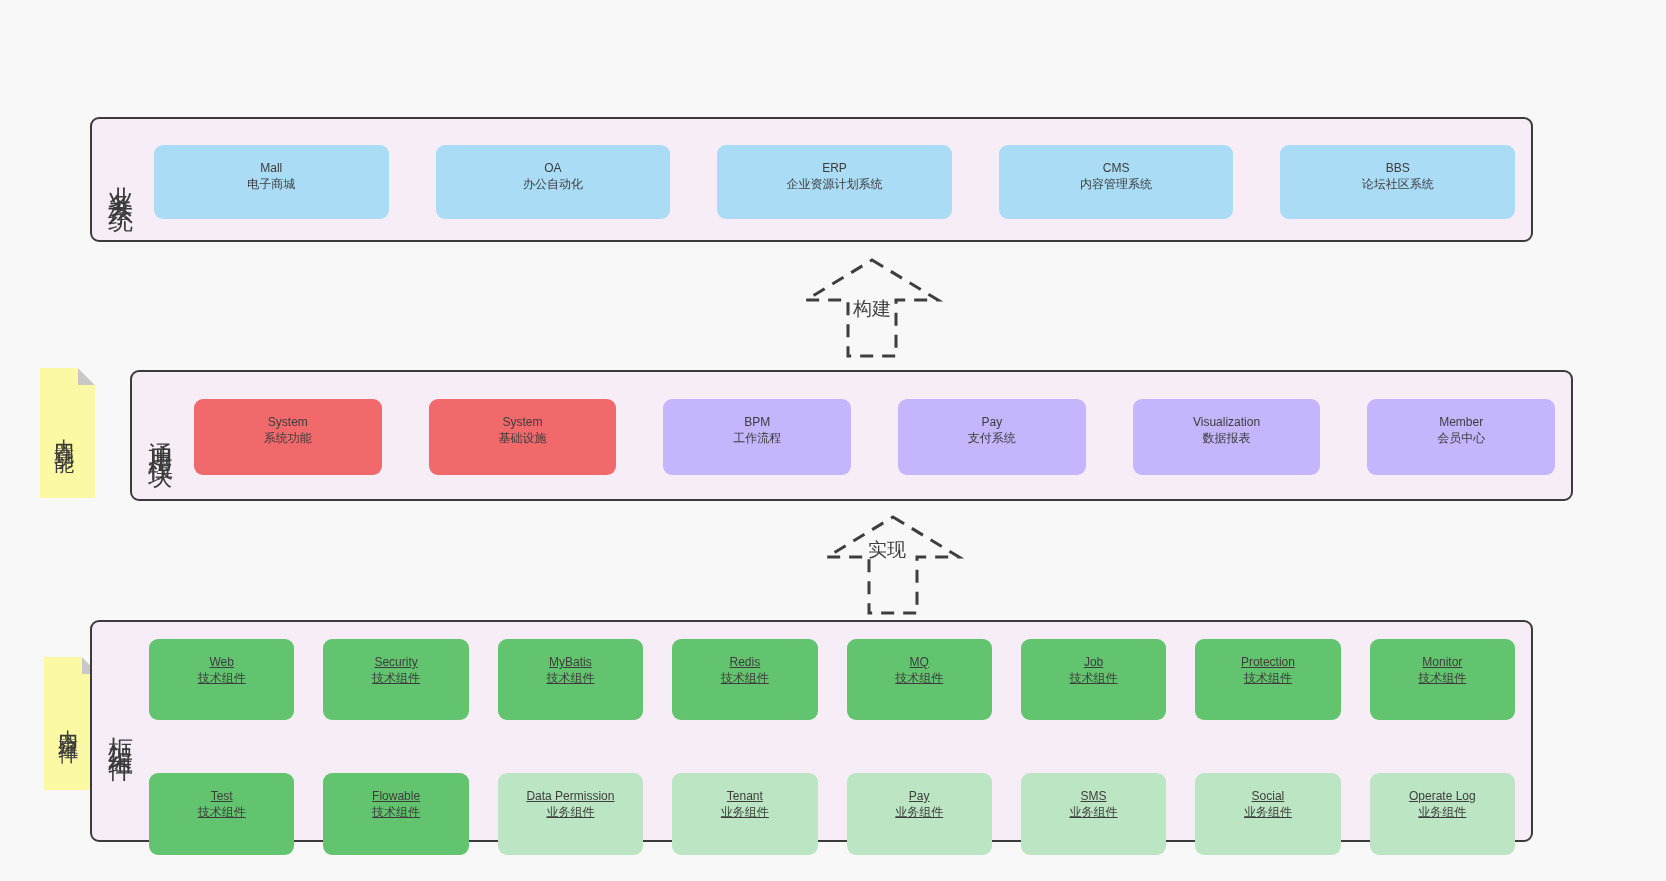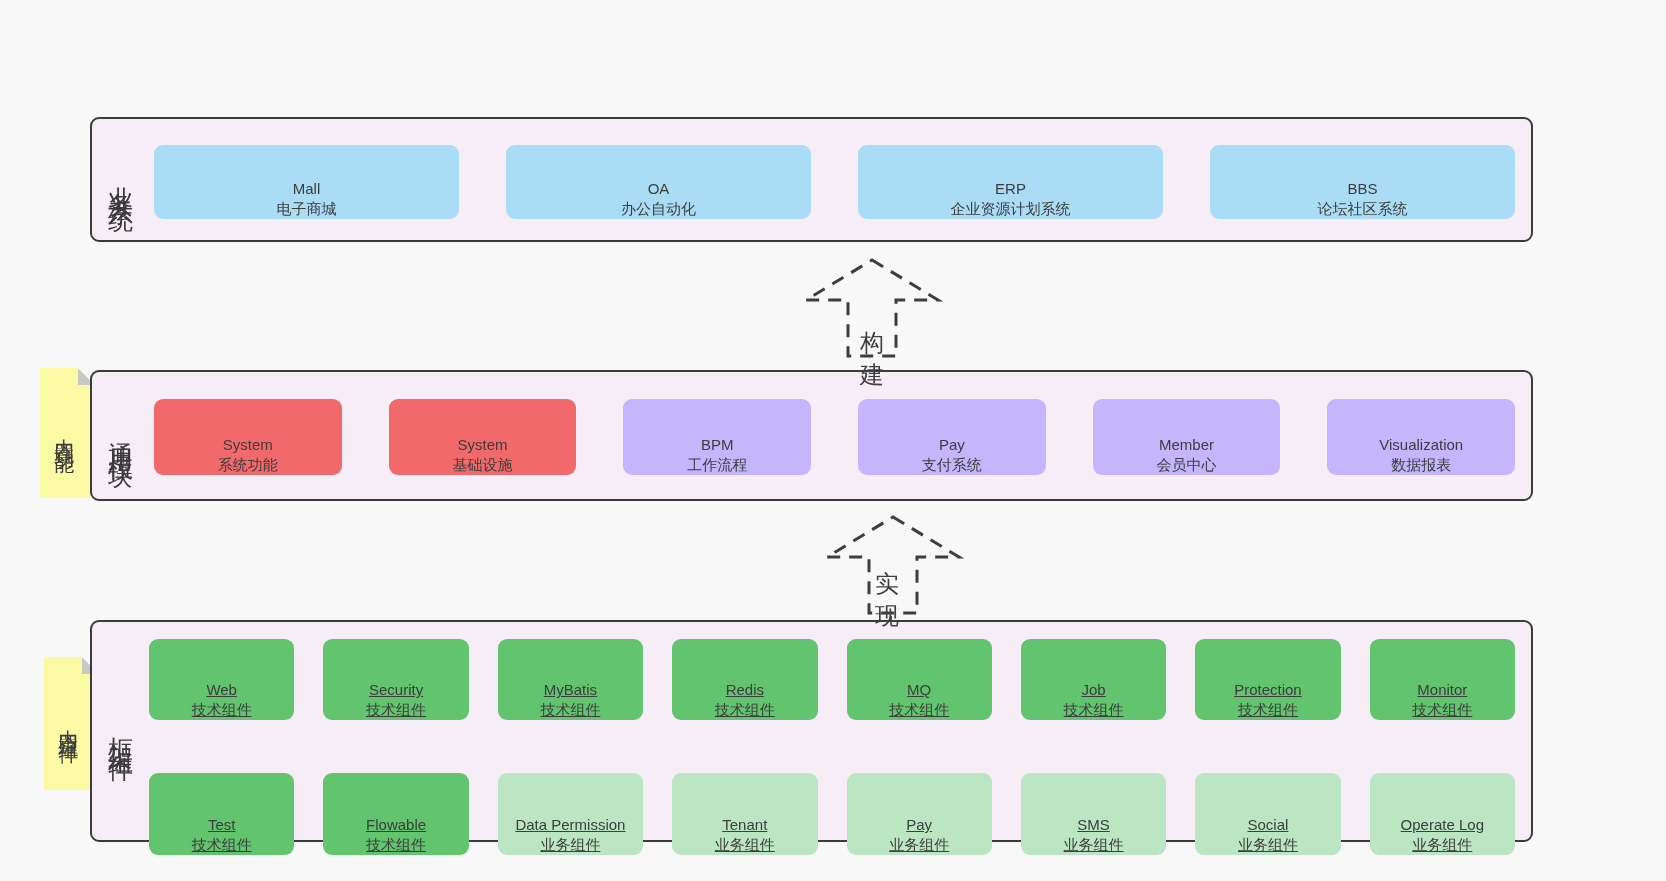--- a/index.html
+++ b/index.html
@@ -15,21 +15,21 @@
   }
   .container {
     position: absolute;
     left: 90px; width: 1443px;
     background: #f7edf6;
     border: 2px solid #3b3b3b;
     border-radius: 9px;
     z-index: 1;
   }
   #business-section   { top: 117px; height: 125px; }
-  #modules-section    { top: 370px; height: 131px; }
+  #modules-section    { top: 370px; height: 131px; margin-left: 40px; }
   #components-section { top: 620px; height: 222px; }
 
   .vlabel {
     position: absolute;
     left: 13px; top: 50%;
     transform: translateY(-50%);
     writing-mode: vertical-rl;
     text-orientation: upright;
     font-size: 25px;
     letter-spacing: 7px;
@@ -46,25 +46,25 @@
   #modules-row  { top: 27px; height: 76px; }
   #components-row-1 { top: 17px;  height: 81px; }
   #components-row-2 { top: 123px; height: 82px; margin-top: 28px; }
 
   .box {
     flex: 1;
     border-radius: 9px;
     display: flex;
     flex-direction: column;
     align-items: center;
-    justify-content: flex-end;
+    justify-content: flex-start;
     text-align: center;
-    font-size: 15px;
+    font-size: 12px;
     line-height: 1.32;
-    padding: 0 12px;
+    padding: 16px 12px;
     color: #3d3d3d;
   }
   .v-blue  { background: #aadcf6; }
   .v-red   { background: #f2696b; }
   .v-pink  { background: #c4b5fd; }
   .v-green { background: #63c46f; }
   .v-lightgreen { background: #bce6c3; }
 
   .tab {
     position: absolute;
@@ -92,25 +92,24 @@
     letter-spacing: 5px;
     color: #3c3c3c;
     white-space: nowrap;
   }
   .arrow-svg { position: absolute; z-index: 0; }
   #build-arrow     { left: 798px; top: 254px; }
   #implement-arrow { left: 819px; top: 511px; }
   .arrow-label {
     position: absolute;
     z-index: 2;
-    font-size: 24px;
+    font-size: 19px;
     color: #3f3f3f;
     width: 46px;
     text-align: center;
-    margin-top: 31px;
   }
   #build-arrow-label     { left: 849px; top: 296px; }
   #implement-arrow-label { left: 864px; top: 537px; }
 </style>
 </head>
 <body>
 
 <div class="container" id="business-section">
   <div class="vlabel">业务系统</div>
   <div class="row row-6" id="business-row">
@@ -118,20 +117,24 @@
       <div>Mall</div>
       <div>电子商城</div>
     </div>
     <div class="box v-blue">
       <div>OA</div>
       <div>办公自动化</div>
     </div>
     <div class="box v-blue">
       <div>ERP</div>
       <div>企业资源计划系统</div>
+    </div>
+    <div class="box v-blue">
+      <div>CMS</div>
+      <div>内容管理系统</div>
     </div>
     <div class="box v-blue">
       <div>BBS</div>
       <div>论坛社区系统</div>
     </div>
   </div>
 </div>
 
 <svg class="arrow-svg" id="build-arrow" width="148" height="106" viewBox="0 0 148 106">
   <polygon points="74,6 140,46 98,46 98,102 50,102 50,46 8,46" fill="none" stroke="#3e3e3e" stroke-width="3" stroke-dasharray="13 9"></polygon>
@@ -155,26 +158,26 @@
     </div>
     <div class="box v-pink">
       <div>BPM</div>
       <div>工作流程</div>
     </div>
     <div class="box v-pink">
       <div>Pay</div>
       <div>支付系统</div>
     </div>
     <div class="box v-pink">
+      <div>Visualization</div>
+      <div>数据报表</div>
+    </div>
+    <div class="box v-pink">
       <div>Member</div>
       <div>会员中心</div>
-    </div>
-    <div class="box v-pink">
-      <div>Visualization</div>
-      <div>数据报表</div>
     </div>
   </div>
 </div>
 
 <svg class="arrow-svg" id="implement-arrow" width="148" height="106" viewBox="0 0 148 106">
   <polygon points="74,6 140,46 98,46 98,102 50,102 50,46 8,46" fill="none" stroke="#3e3e3e" stroke-width="3" stroke-dasharray="13 9"></polygon>
 </svg>
 <div class="arrow-label" id="implement-arrow-label">实现</div>
 
 <div class="tab" id="components-tab">

